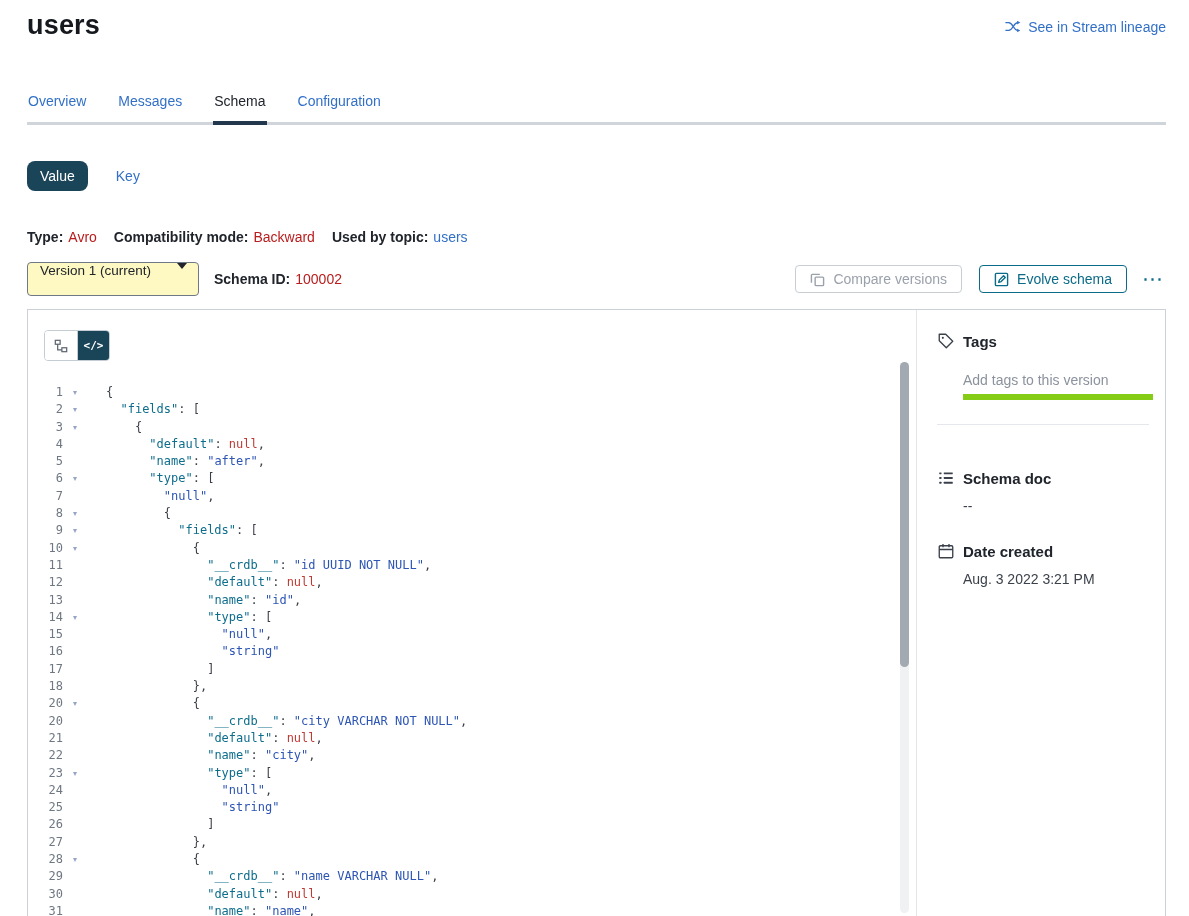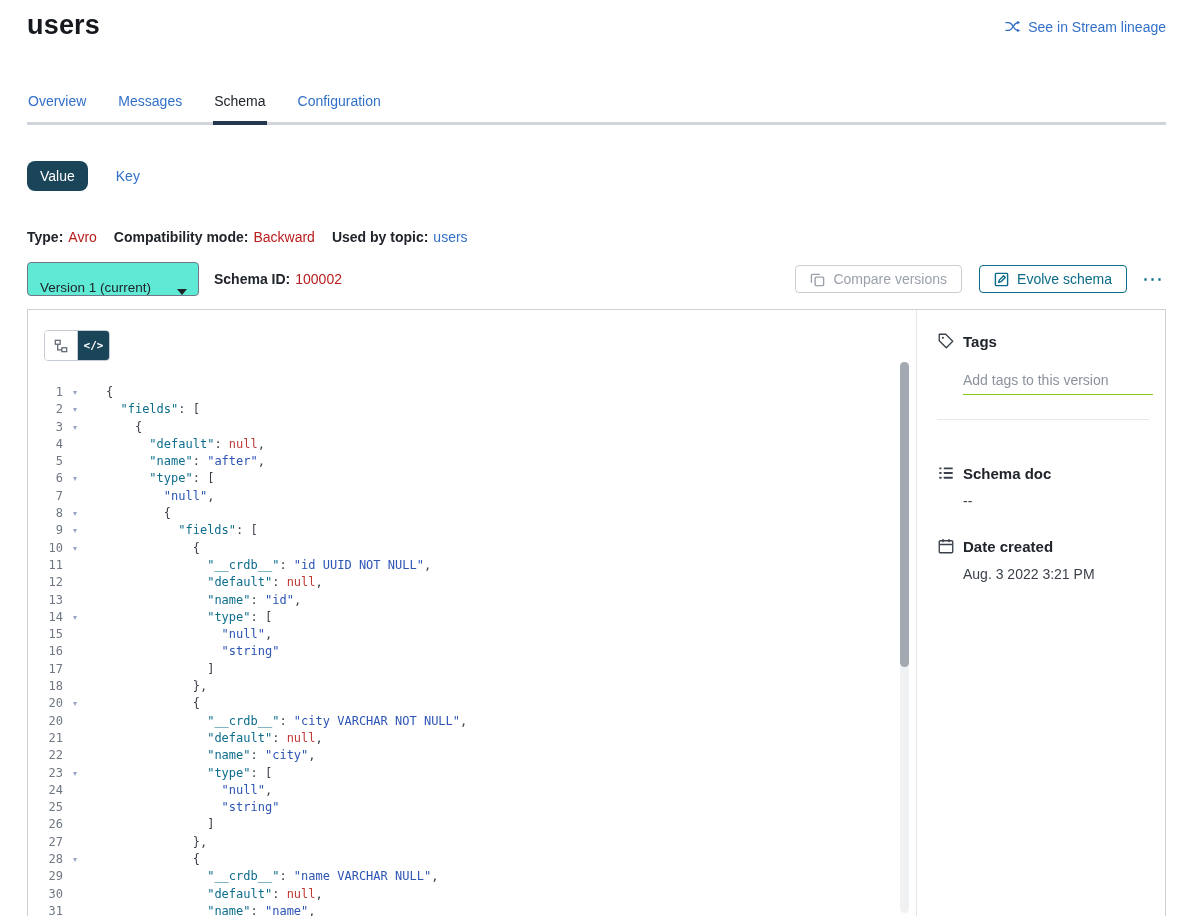--- a/index.html
+++ b/index.html
@@ -32,22 +32,22 @@
 
   
   .meta-row { display: flex; align-items: center; gap: 17px; margin-top: 38px; font-size: 14px; }
   .meta-item { display: flex; gap: 5px; }
   .meta-label { font-weight: 700; color: #20242b; }
   .meta-value { color: #b91c1c; }
   .meta-link { color: var(--link,#3270c8); text-decoration: none; cursor: pointer; }
 
   
   .toolbar { display: flex; align-items: center; margin-top: 17px; }
-  .select { width: 172px; height: 34px; border: 1px solid #6f7886; border-radius: 4px; background: #5eead4;
-    display: flex; align-items: flex-end; justify-content: space-between; padding: 0 11px 0 12px;
+  .select { width: 172px; height: 34px; border: 1px solid #6f7886; border-radius: 4px; background: #fef9c3;
+    display: flex; align-items: flex-start; justify-content: space-between; padding: 0 11px 0 12px;
     font-size: 13.5px; color: #20242b; cursor: pointer; }
   .schema-id { margin-left: 15px; font-size: 14px; display: flex; gap: 5px; }
   .spacer { flex: 1; }
   .btn { height: 28px; display: inline-flex; align-items: center; gap: 8px; padding: 0 14px;
     border-radius: 4px; background: #fff; font-size: 14px; font-family: inherit; cursor: pointer; }
   .btn.compare { border: 1px solid #c9ced5; color: #9ba1ab; }
   .btn.evolve { border: 1px solid var(--accent-teal,#0b6b88); color: var(--accent-teal,#0b6b88); font-weight: 500; margin-left: 17px; }
   .more-btn { background: none; border: none; color: var(--accent-teal,#0b6b88); font-size: 21px; line-height: 10px;
     letter-spacing: 1px; margin-left: 13px; cursor: pointer; padding: 6px 2px; }
 
@@ -75,21 +75,21 @@
 
   .scrollbar { position: absolute; top: 52px; bottom: 10px; right: 7px; width: 9px;
     background: #f0f1f3; border-radius: 5px; }
   .scroll-thumb { position: absolute; top: 0; left: 0; right: 0; height: 305px; background: #a3a9b1;
     border-radius: 5px; cursor: pointer; }
 
   
   .sidebar { width: 249px; flex: none; border-left: 1px solid #e2e6ea; padding: 22px 16px 0 20px; }
   .side-header { display: flex; align-items: center; gap: 8px; font-size: 15px; font-weight: 700; color: #20242b; }
   .side-icon { width: 18px; height: 18px; color: #3a414b; flex: none; display: block; }
-  .tags-input { display: block; width: 190px; margin: 20px 0 0 26px; border: none; border-bottom: 1px solid #84cc16;
+  .tags-input { display: block; width: 190px; margin: 20px 0 0 26px; border: none; border-bottom: 6px solid #84cc16;
     font-size: 14px; font-family: inherit; padding: 2px 0 6px; color: #20242b; background: transparent; outline: none; }
   .tags-input::placeholder { color: #8b929d; }
   .side-divider { border: none; border-top: 1px solid #e4e8ec; margin: 24px 0 0 0; }
   .side-section { margin-top: 28px; }
   .side-section.first { margin-top: 44px; }
   .side-value { margin: 11px 0 0 26px; font-size: 14px; color: #3c424b; }
 </style>
 </head>
 <body>
 

